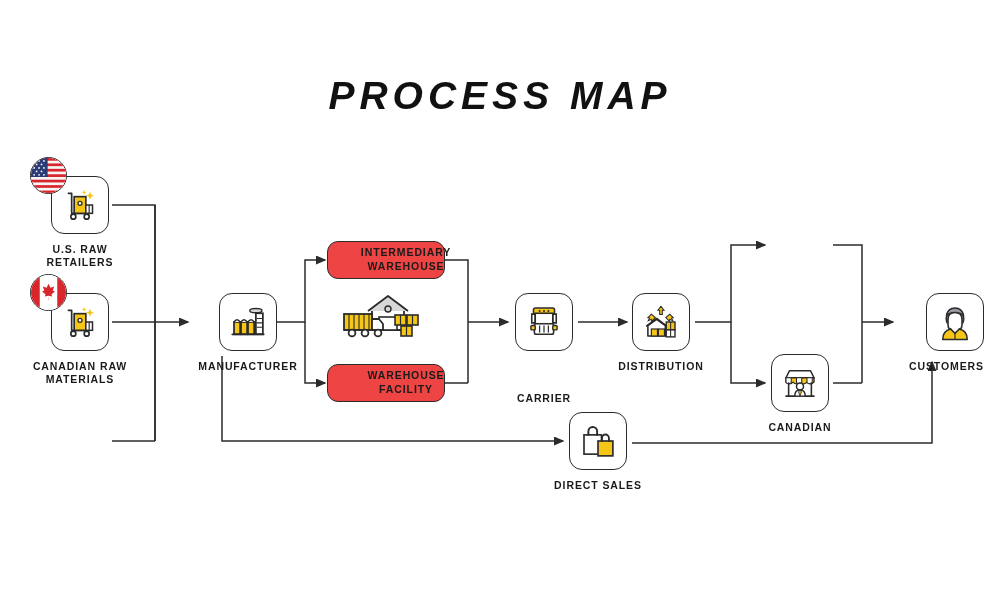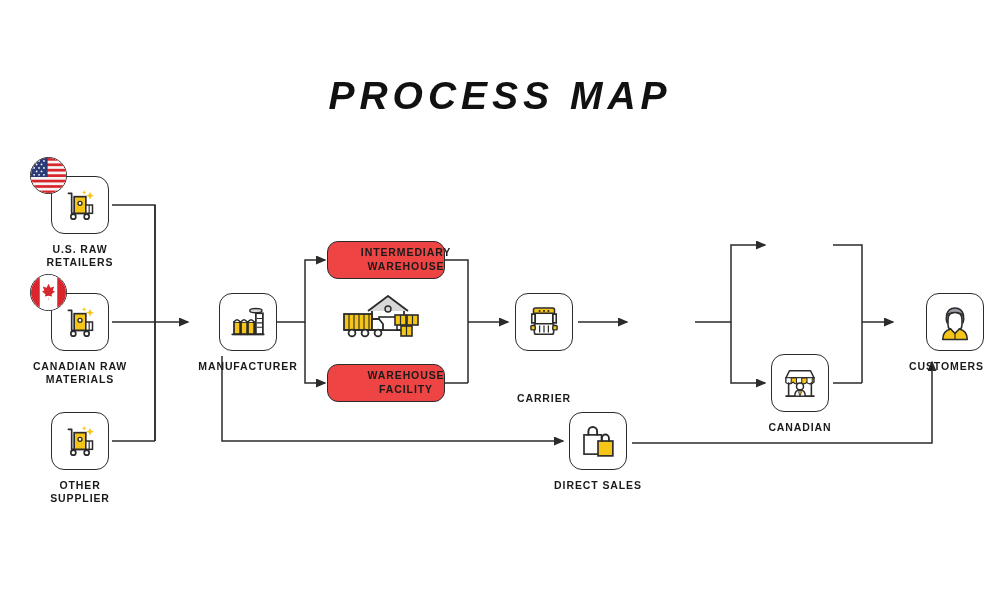--- a/index.html
+++ b/index.html
@@ -162,39 +162,20 @@
         <rect x="31" y="24" width="8" height="10" fill="#fff" stroke="#2b2b2b" stroke-width="1.8"></rect>
         <path d="M35 24 v10" stroke="#2b2b2b" stroke-width="1.4"></path>
         <path d="M36 8 l1.4 3.4 3.4 1.4 -3.4 1.4 -1.4 3.4 -1.4 -3.4 -3.4 -1.4 3.4 -1.4z" fill="#f5c518"></path>
         <path d="M29 6 l.8 2 2 .8 -2 .8 -.8 2 -.8 -2 -2 -.8 2 -.8z" fill="#f5c518"></path>
       </svg>
     </div>
     <div class="caption">CANADIAN RAW
 MATERIALS</div>
   </div>
 
-  <div class="node centered" style="left:24px;top:412px;width:112px;">
-    <div class="iconbox">
-      <svg width="40" height="40" viewBox="0 0 48 48">
-        <g fill="none" stroke="#2b2b2b" stroke-width="2" stroke-linecap="round" stroke-linejoin="round">
-          <path d="M10 10 h4 v24 h20"></path>
-          <circle cx="16" cy="38" r="3"></circle>
-          <circle cx="32" cy="38" r="3"></circle>
-        </g>
-        <rect x="17" y="14" width="14" height="20" fill="#f5c518" stroke="#2b2b2b" stroke-width="2"></rect>
-        <circle cx="24" cy="22" r="2.4" fill="#fff" stroke="#2b2b2b" stroke-width="1.6"></circle>
-        <rect x="31" y="24" width="8" height="10" fill="#fff" stroke="#2b2b2b" stroke-width="1.8"></rect>
-        <path d="M35 24 v10" stroke="#2b2b2b" stroke-width="1.4"></path>
-        <path d="M36 8 l1.4 3.4 3.4 1.4 -3.4 1.4 -1.4 3.4 -1.4 -3.4 -3.4 -1.4 3.4 -1.4z" fill="#f5c518"></path>
-        <path d="M29 6 l.8 2 2 .8 -2 .8 -.8 2 -.8 -2 -2 -.8 2 -.8z" fill="#f5c518"></path>
-      </svg>
-    </div>
-    <div class="caption">OTHER
-SUPPLIER</div>
-  </div>
 
   <div class="node centered" style="left:172px;top:293px;width:112px;margin-left:20px;">
     <div class="iconbox">
       <svg width="42" height="42" viewBox="0 0 48 48">
         <rect x="33" y="14" width="8" height="24" fill="#fff" stroke="#2b2b2b" stroke-width="2"></rect>
         <g stroke="#2b2b2b" stroke-width="1.3">
           <path d="M34 20 h6 M34 25 h6 M34 30 h6"></path>
         </g>
         <ellipse cx="33" cy="11" rx="7" ry="2.4" fill="#d8d8d8" stroke="#2b2b2b" stroke-width="1.6"></ellipse>
         <rect x="8" y="24" width="7" height="14" fill="#f5c518" stroke="#2b2b2b" stroke-width="2"></rect>
@@ -255,20 +236,39 @@
         <g stroke="#2b2b2b" stroke-width="1.4">
           <path d="M19 28 v8 M24 28 v8 M29 28 v8"></path>
         </g>
         <rect x="9" y="28" width="5" height="5" rx="1" fill="#f5c518" stroke="#2b2b2b" stroke-width="1.6"></rect>
         <rect x="34" y="28" width="5" height="5" rx="1" fill="#f5c518" stroke="#2b2b2b" stroke-width="1.6"></rect>
       </svg>
     </div>
     <div class="caption">CARRIER</div>
   </div>
 
+  <div class="node centered" style="left:605px;top:293px;width:112px;">
+    <div class="iconbox">
+      <svg width="42" height="42" viewBox="0 0 48 48">
+        <g fill="#f5c518" stroke="#2b2b2b" stroke-width="1.2">
+          <path d="M13 15 l-4 4 2 .5 -1.5 3 3.5 -1.5 .5 2 4 -4z"></path>
+          <path d="M24 6 l-3.5 4.5h2v5h3v-5h2z"></path>
+          <path d="M34 15 l4 4 -2 .5 1.5 3 -3.5 -1.5 -.5 2 -4 -4z"></path>
+        </g>
+        <path d="M9 28 L19 21 L29 28 v12 H9 z" fill="#fff" stroke="#2b2b2b" stroke-width="1.8" stroke-linejoin="round"></path>
+        <path d="M7 29 L19 20 L31 29" fill="none" stroke="#2b2b2b" stroke-width="1.8" stroke-linejoin="round"></path>
+        <rect x="13" y="32" width="7" height="8" fill="#f5c518" stroke="#2b2b2b" stroke-width="1.4"></rect>
+        <rect x="21" y="32" width="7" height="8" fill="#f5c518" stroke="#2b2b2b" stroke-width="1.4"></rect>
+        <rect x="30" y="24" width="10" height="9" fill="#f5c518" stroke="#2b2b2b" stroke-width="1.6"></rect>
+        <rect x="30" y="33" width="10" height="8" fill="#fff" stroke="#2b2b2b" stroke-width="1.6"></rect>
+        <path d="M35 24 v9 M35 33 v8" stroke="#2b2b2b" stroke-width="1.2"></path>
+      </svg>
+    </div>
+    <div class="caption">DISTRIBUTION</div>
+  </div>
 
 
   <div class="node centered" style="left:744px;top:354px;width:112px;">
     <div class="iconbox">
       <svg width="42" height="42" viewBox="0 0 48 48">
         <path d="M8 18 L12 10 h24 l4 8 z" fill="#fff" stroke="#2b2b2b" stroke-width="1.8" stroke-linejoin="round"></path>
         <path d="M8 18 h32 v5 q-4 4 -8 0 q-4 4 -8 0 q-4 4 -8 0 q-4 4 -8 0 z" fill="#f5c518" stroke="#2b2b2b" stroke-width="1.6" stroke-linejoin="round"></path>
         <g fill="#fff" stroke="#2b2b2b" stroke-width="1.2">
           <path d="M14 18 v5.6 q-3 2.6 -6 0 V18 z"></path>
           <path d="M26 18 v5.6 q-3 2.6 -6 0 V18 z"></path>

